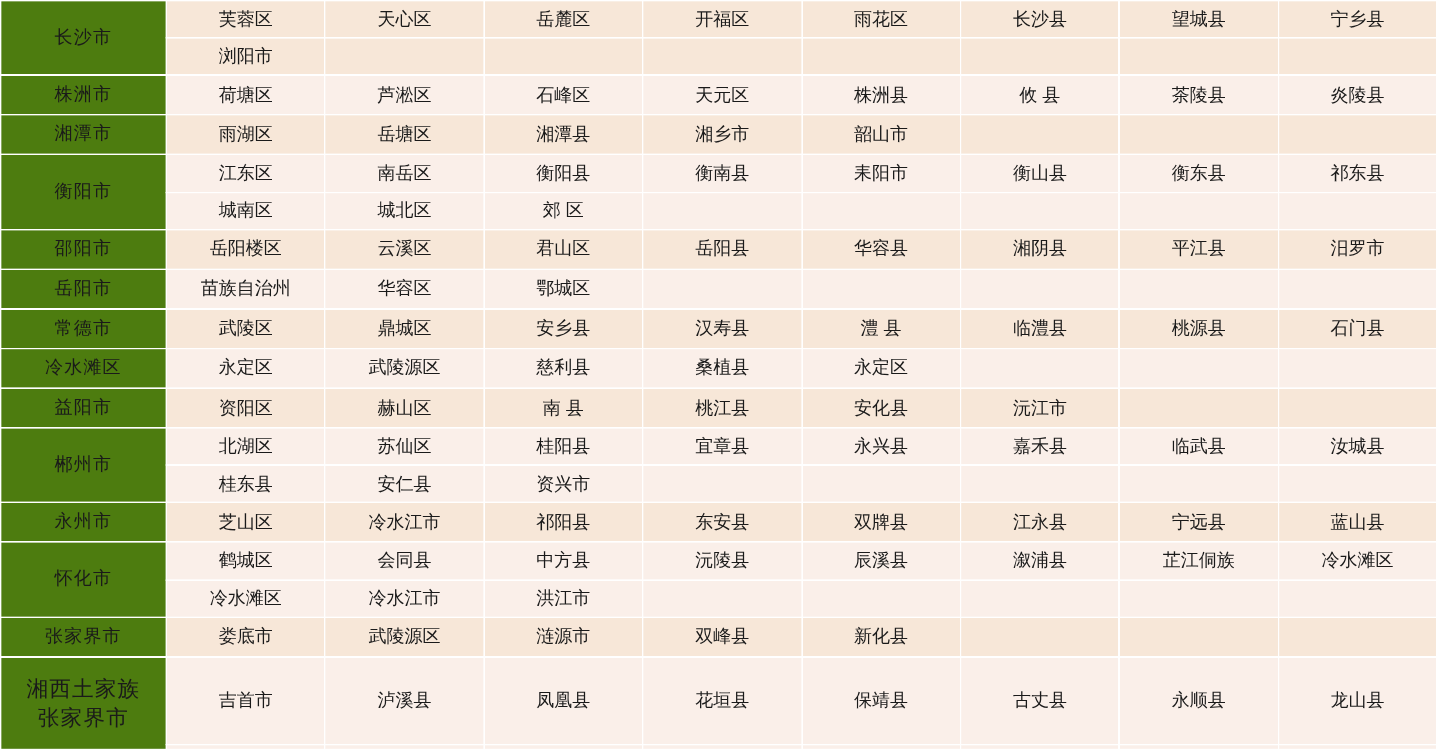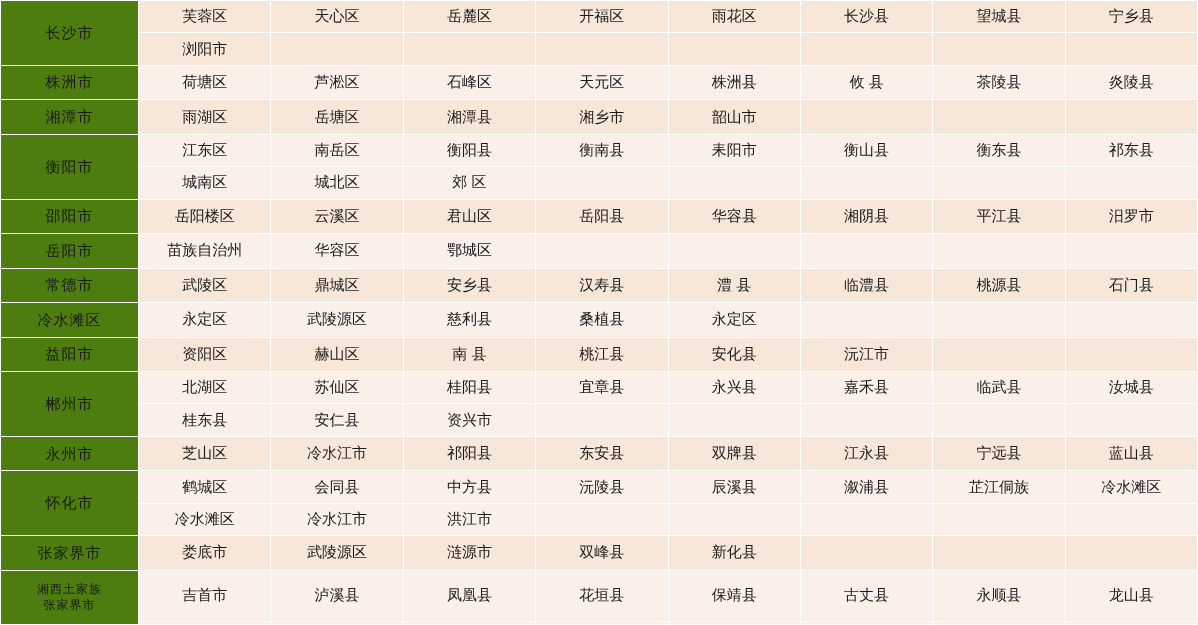--- a/index.html
+++ b/index.html
@@ -30,21 +30,21 @@
     overflow: hidden;
   }
   td.city {
     width: 133px;
     background: #4d7c0f;
     font-size: 16px;
     letter-spacing: 1px;
     line-height: 1.35;
   }
   td.city.two-line {
-    font-size: 12px;
+    font-size: 18px;
   }
   td.cell {
     background: #f7e7d8;
   }
   td.cell.alt {
     background: #faefe9;
   }
   td.cell.empty {
     background: #f7e7d8;
   }

